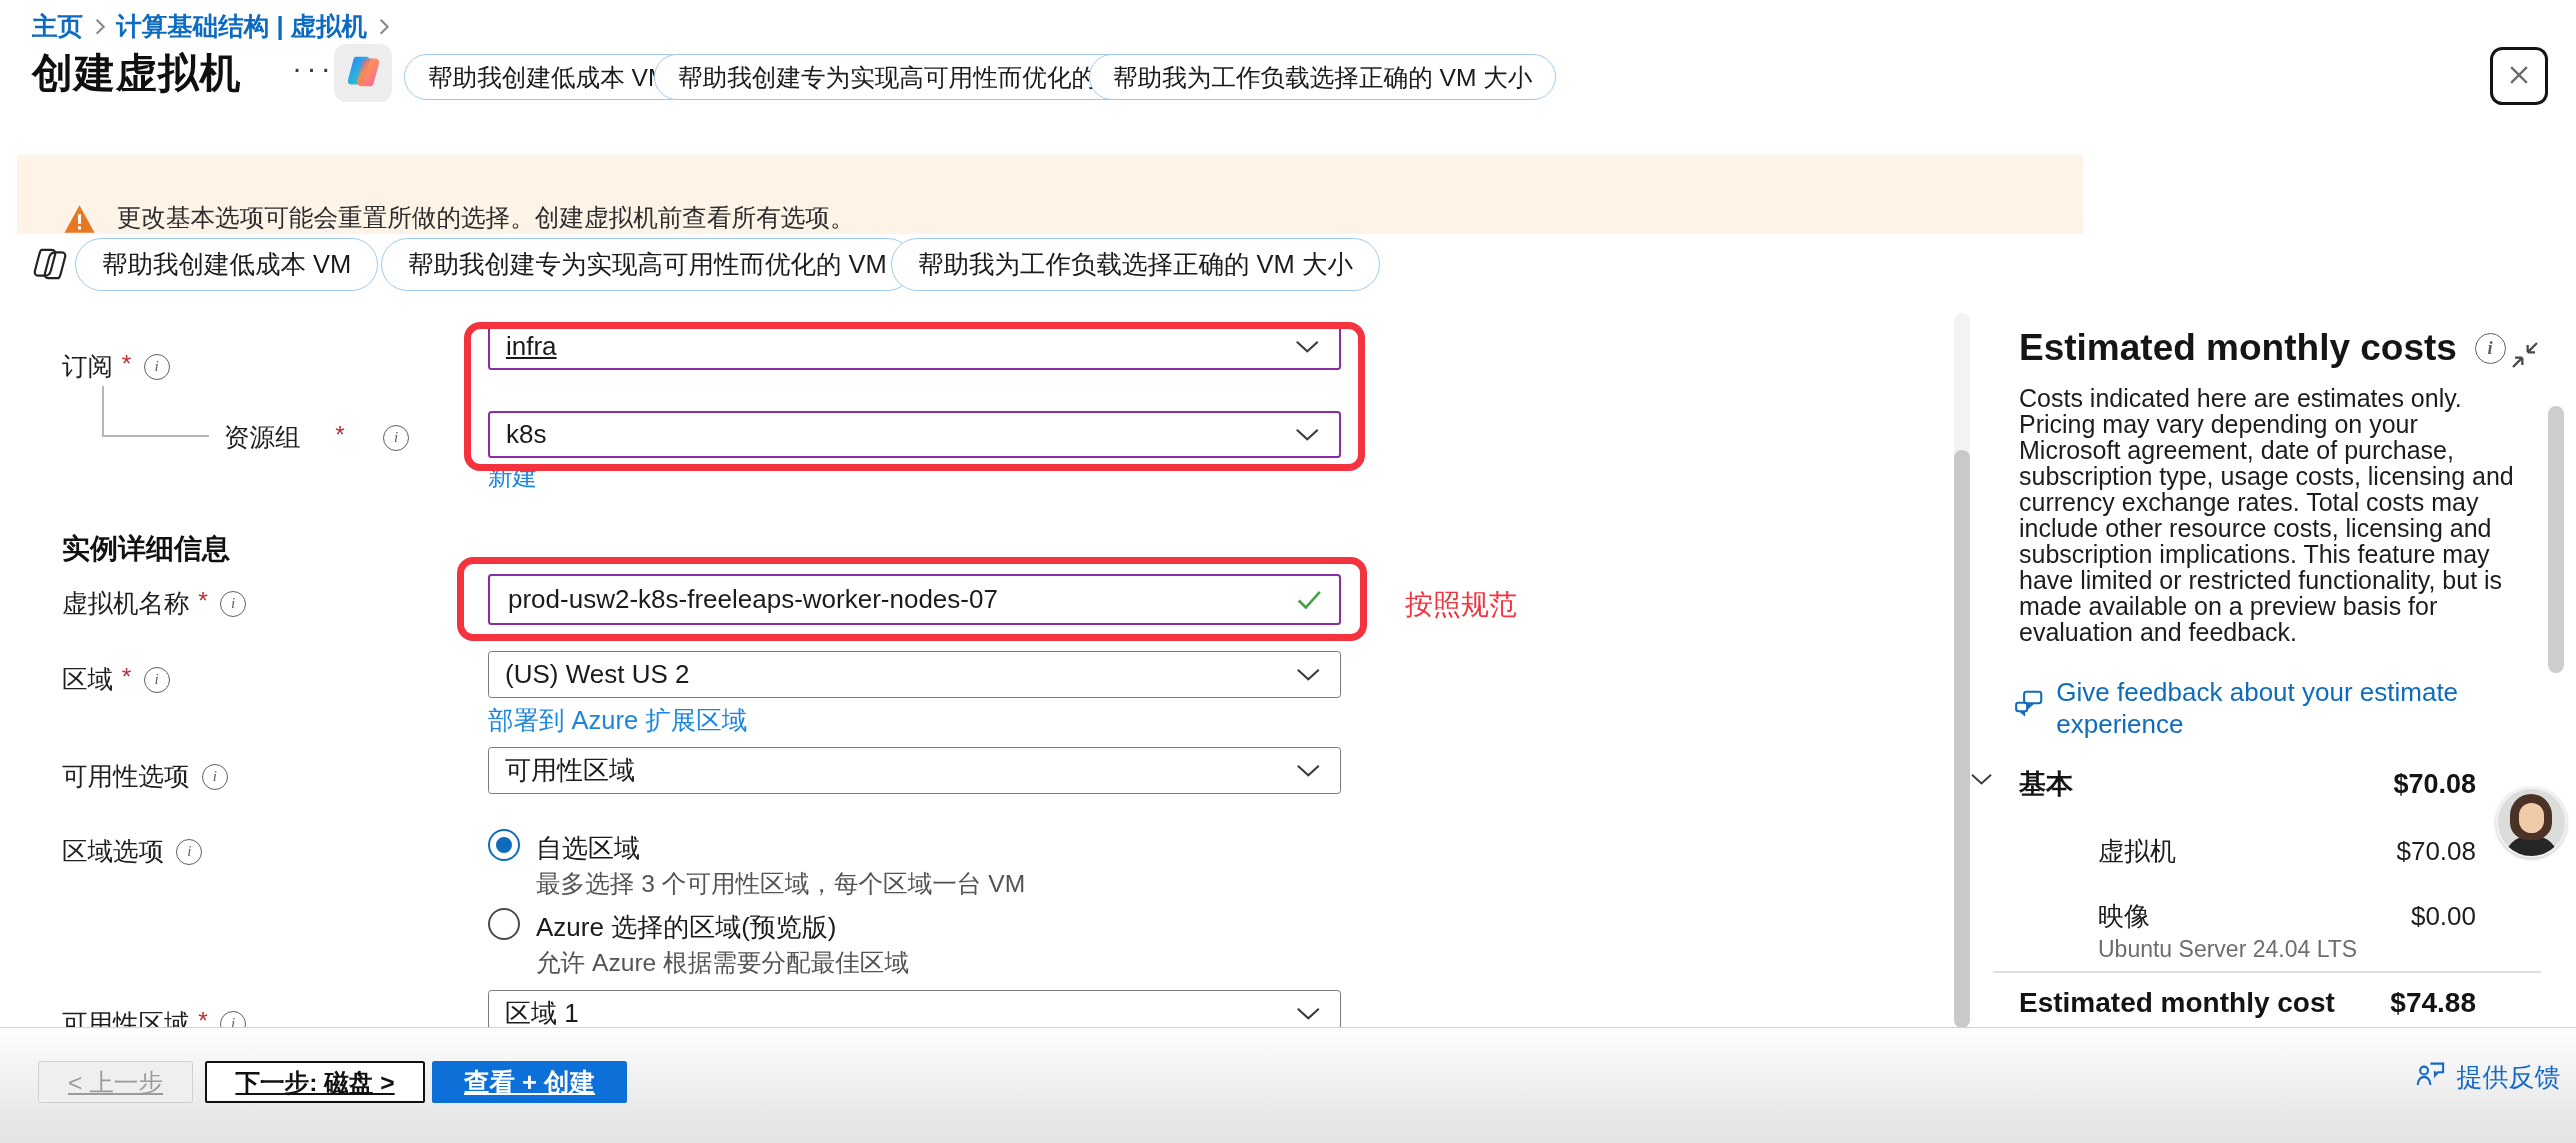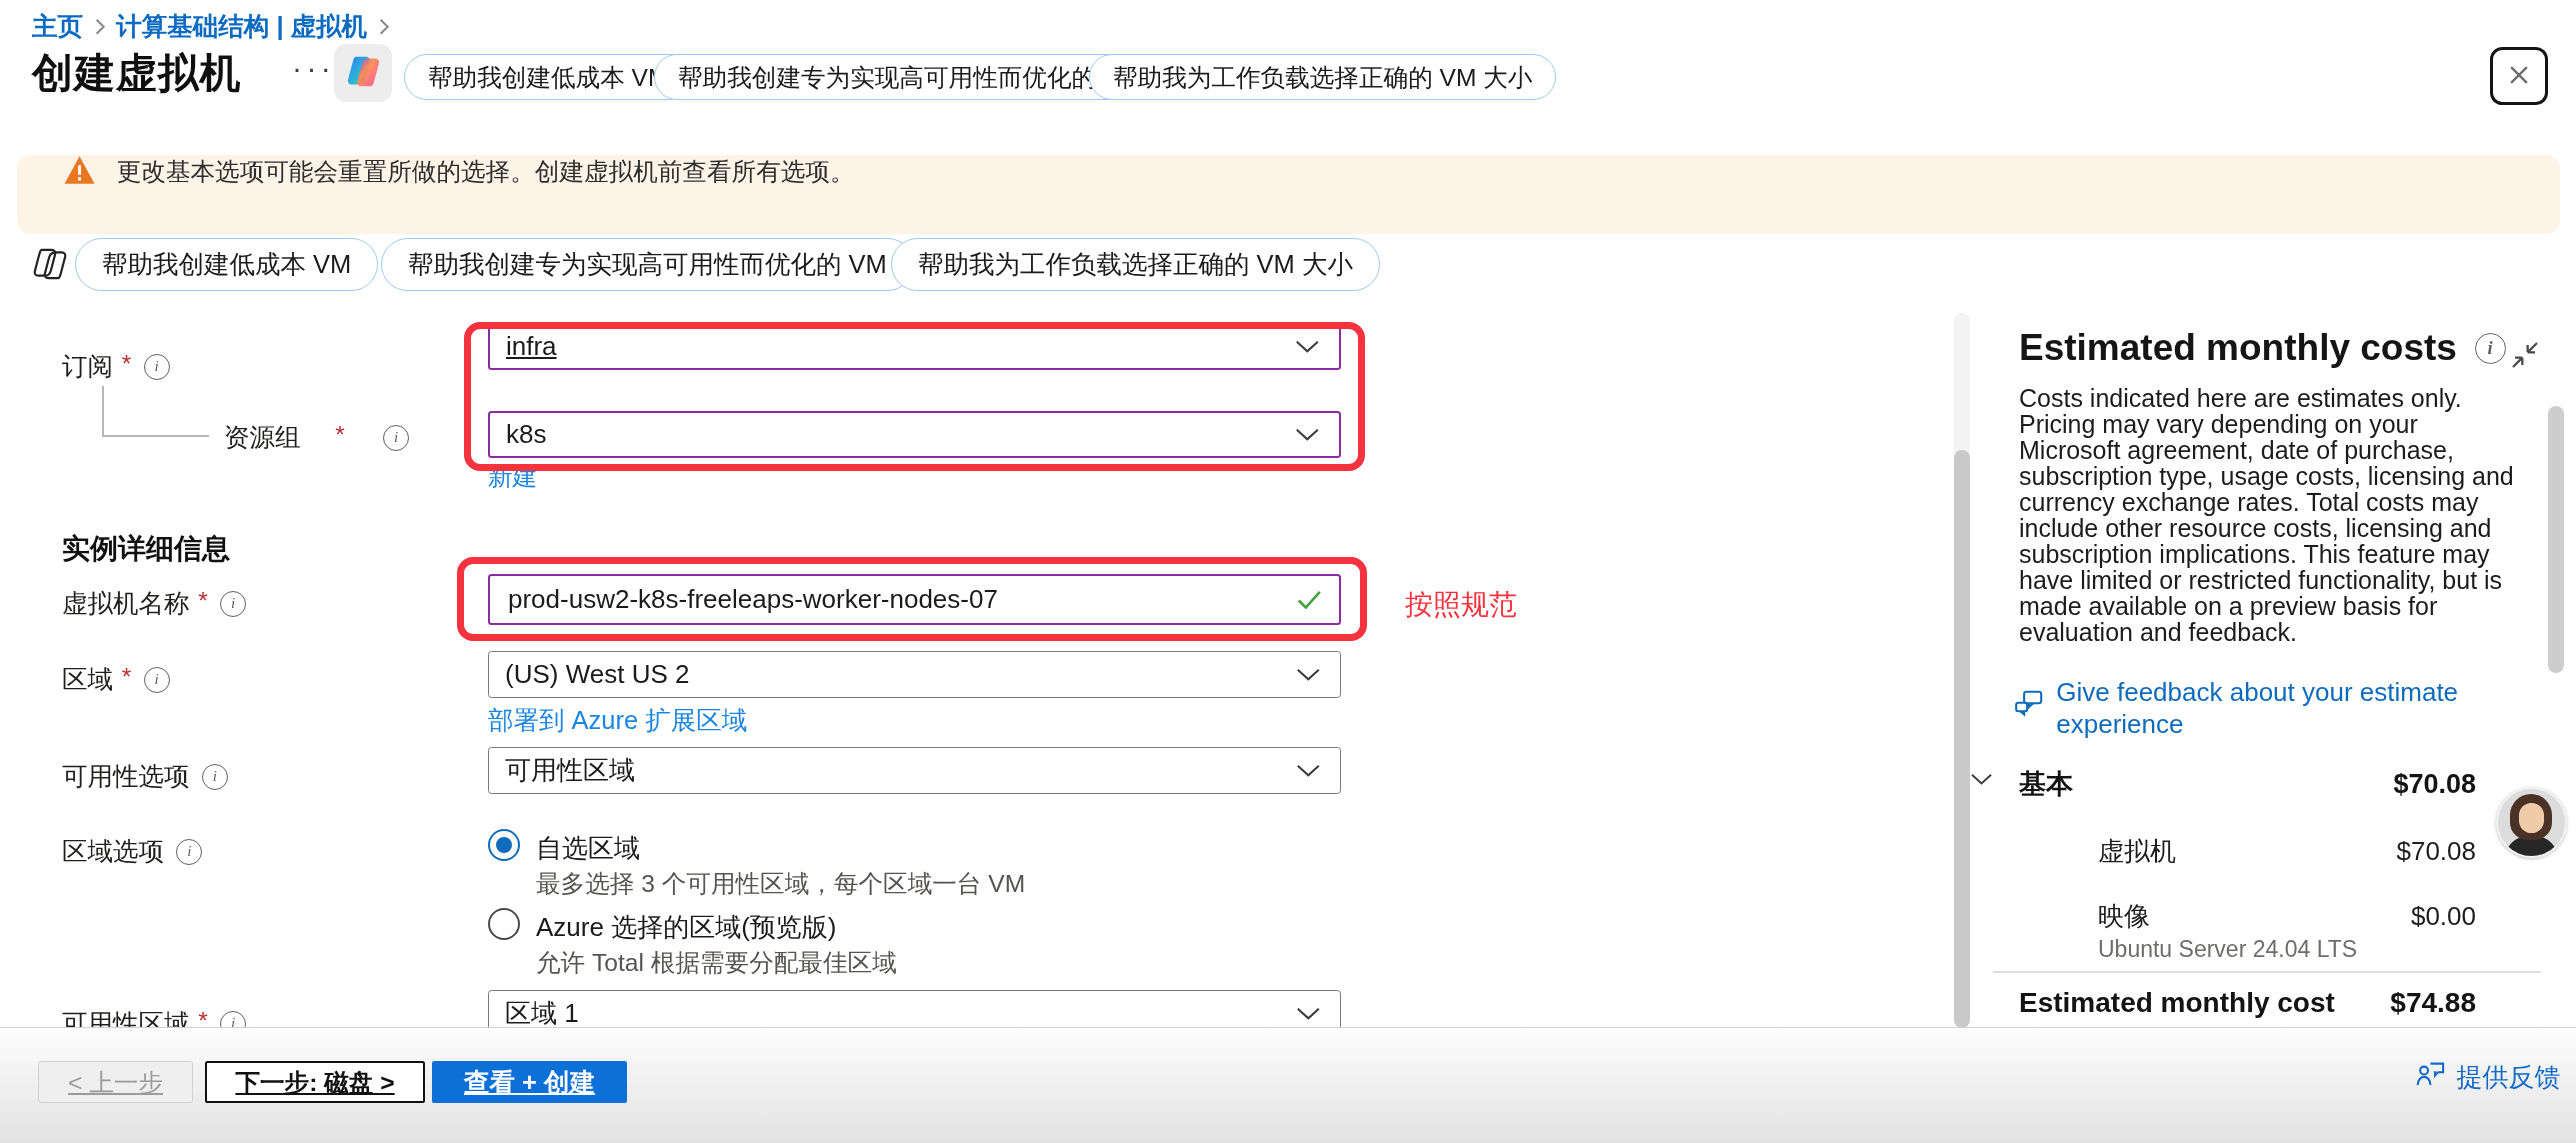--- a/index.html
+++ b/index.html
@@ -18,22 +18,22 @@
   .ellipsis::after{content:"···";}
   .copilot-btn{left:334px;top:44px;width:58px;height:58px;background:#ededed;border-radius:12.3px;
       display:flex;align-items:center;justify-content:center;cursor:pointer;}
   .pill{height:44px;border:1.8px solid #9ec9ef;border-radius:24px;background:#fff;display:inline-flex;
       align-items:center;padding:0 23px;font-size:24.6px;color:#1b1b1b;white-space:nowrap;cursor:pointer;}
   .pill-row2{height:51px;border-radius:27px;font-size:25.5px;padding:0 26px;}
   .close-btn{left:2490px;top:47px;width:58px;height:58px;border:3.5px solid #141414;border-radius:12.3px;
       background:#fff;display:flex;align-items:center;justify-content:center;cursor:pointer;box-sizing:border-box;}
 
   
-  .banner{left:16.7px;top:155px;width:2543px;height:79px;background:#fdf3e7;border-radius:14px;
-      display:flex;align-items:flex-start;}
+  .banner{left:16.7px;top:155px;width:2066px;height:79px;background:#fdf3e7;border-radius:0;
+      display:flex;align-items:flex-end;}
   .banner-icon{margin-left:46px;display:flex;align-items:center;}
   .banner-text{margin-left:21px;font-size:24.6px;color:#2d2d2d;}
 
   
   .copilot-outline{left:30px;top:244px;}
 
   
   .flabel{font-size:25.5px;color:#201f1e;display:flex;align-items:center;gap:7px;white-space:nowrap;}
   .req{color:#bc2f32;font-size:24.6px;margin-left:1.8px;transform:translateY(-3.5px);}
   .info-i{width:24px;height:24px;border:1.8px solid #5f5f5f;border-radius:50%;display:inline-flex;
@@ -260,21 +260,21 @@
     <span>区域选项</span>
     <span class="info-i"></span>
   </div>
   <div class="abs radio radio-on" style="left:488px;top:829px;">
       <span class="dot"></span>
     </div>
   <div class="abs opt-label" style="left:536px;top:831px;">自选区域</div>
   <div class="abs opt-sub" style="left:536px;top:867px;">最多选择 3 个可用性区域，每个区域一台 VM</div>
   <div class="abs radio radio-off" style="left:488px;top:908px;"></div>
   <div class="abs opt-label" style="left:536px;top:910px;">Azure 选择的区域(预览版)</div>
-  <div class="abs opt-sub" style="left:536px;top:946px;">允许 Total 根据需要分配最佳区域</div>
+  <div class="abs opt-sub" style="left:536px;top:946px;">允许 Azure 根据需要分配最佳区域</div>
 
   <div class="abs flabel" style="left:62px;top:1006px;">
     <span>可用性区域</span>
     <span class="req">*</span>
     <span class="info-i"></span>
   </div>
   <div class="dd" style="top:990px;">
     <span class="dd-text">区域 1</span>
     <span class="dd-chev">
       <svg width="24.6" height="14" viewBox="0 0 28 16">

